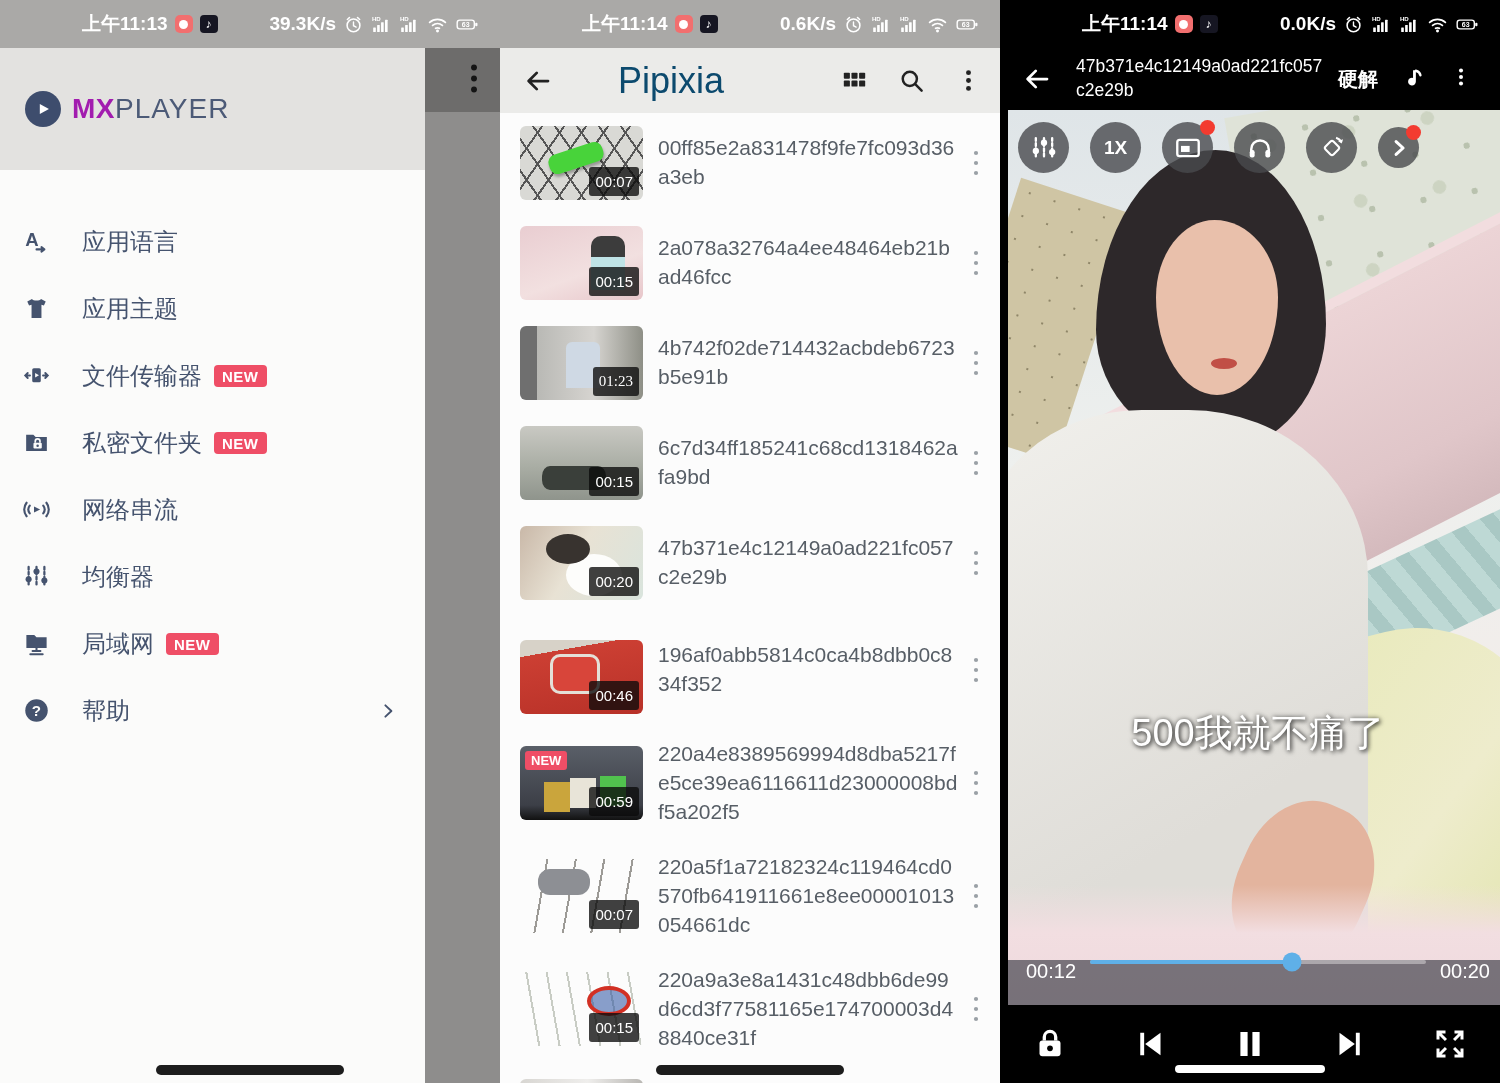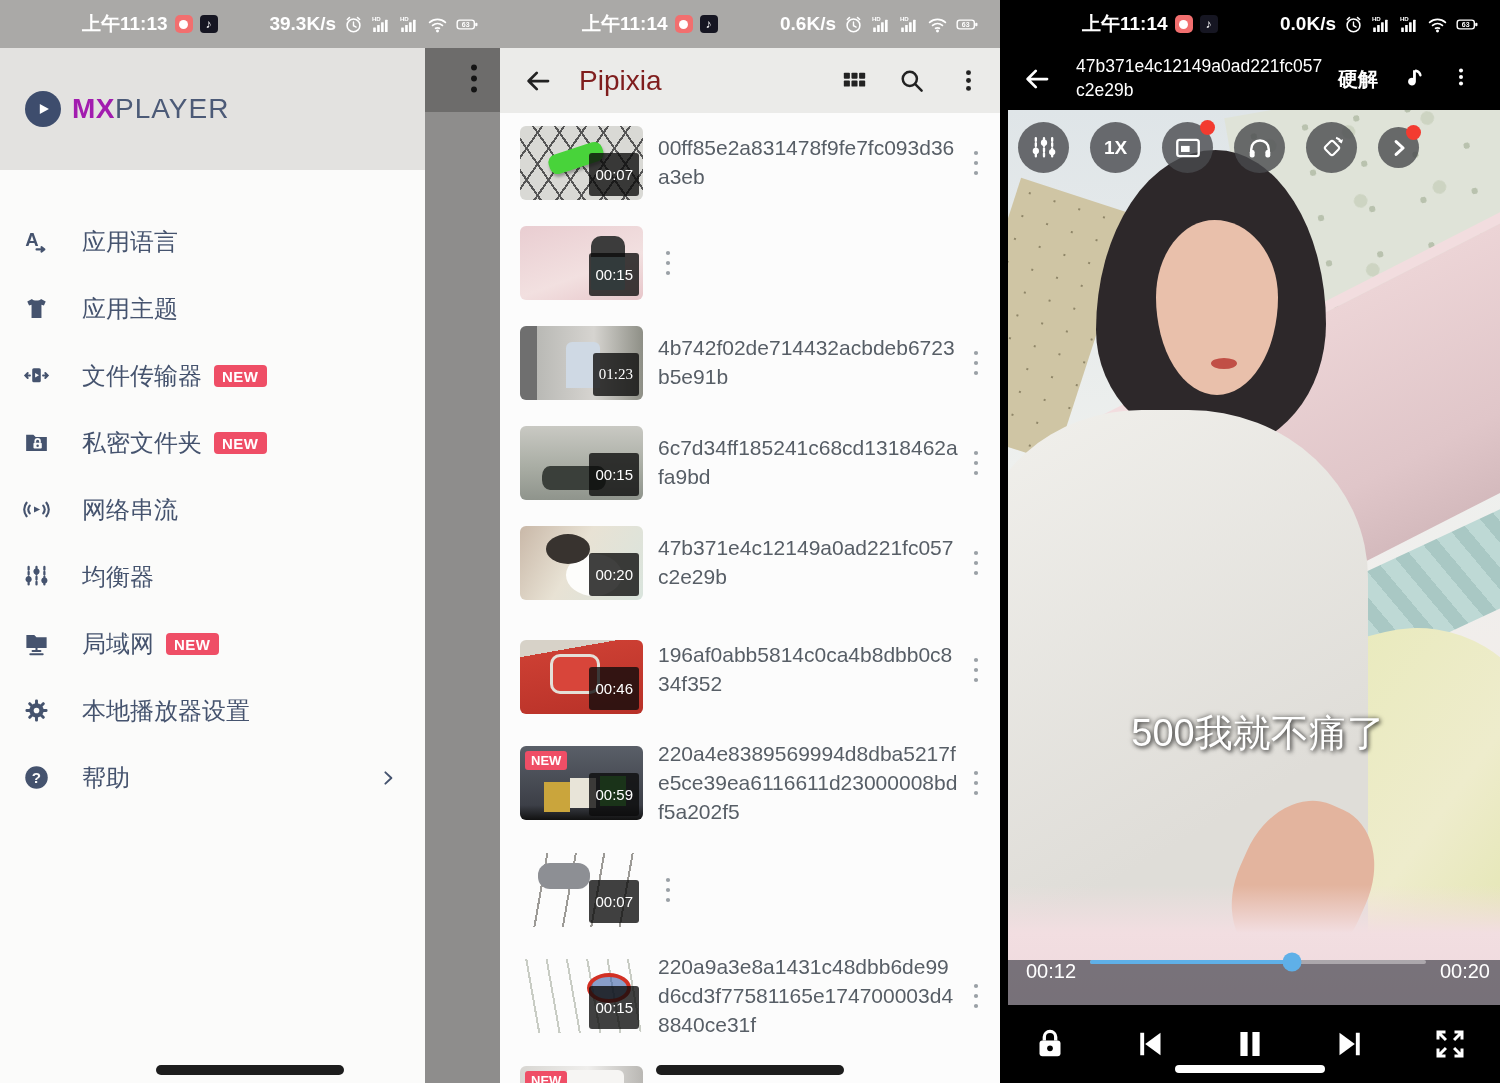--- a/index.html
+++ b/index.html
@@ -42,29 +42,29 @@
 
   
   .scrim-col { position:absolute; top:48px; left:425px; width:75px; height:1035px; background:#8e8d8c; }
   .scrim-toolbar { position:absolute; top:0; left:0; width:75px; height:64px; background:#6d6c6b; }
   .scrim-dots { position:absolute; top:14px; left:38px; width:22px; height:36px; }
 
   
   .appbar { position:absolute; top:48px; left:0; width:500px; height:65px; background:#ebebe9;
     display:flex; align-items:center; z-index:20; }
   .appbar .back { width:30px; height:30px; margin:0 26px 0 23px; }
-  .appbar-title { font-size:28px; color:#7f1d1d; flex:1; }
+  .appbar-title { font-size:36px; color:#0c4a6e; flex:1;margin-left:39px; }
   .appbar-actions { display:flex; align-items:center; gap:30px; margin-right:18px; }
   .ab-ic { width:27px; height:27px; }
   .file-list { position:absolute; top:113px; left:0; width:500px; height:970px; overflow:hidden; }
   .file-row { display:flex; align-items:center; padding:13px 14px 13px 20px; cursor:pointer; }
   .thumb { position:relative; width:123px; height:74px; border-radius:6px; overflow:hidden;
     flex:0 0 123px; margin-right:15px; background:#ccc; }
   .dur { position:absolute; right:4px; bottom:4px; background:rgba(10,10,10,.78); color:#fff;
-    font-size:15px; padding:13px 6px; border-radius:3px; }
+    font-size:15px; padding:6px 6px; border-radius:3px; }
   .thumb .tbadge { position:absolute; left:5px; top:5px; background:#ef4e66; color:#fff;
     font-size:13px; font-weight:bold; border-radius:3px; padding:2px 6px; }
   .fname { flex:1; font-size:21px; color:#575e66; line-height:1.38; word-break:break-all; padding-right:6px; }
   .row-dots { width:20px; height:30px; flex:0 0 20px; }
 
   
   .t1 { background:#d9d9d5;
     background-image:repeating-linear-gradient(55deg,transparent 0 16px,#555 16px 18px),
                      repeating-linear-gradient(-55deg,transparent 0 16px,#555 16px 18px); }
   .t1 .shape { position:absolute; left:28px; top:22px; width:56px; height:20px; border-radius:8px;
@@ -328,35 +328,20 @@
               <path d="M3 4.5h7l2 2h9V16H3z" fill="#45536e"></path>
               <path d="M12 16v2.6M6.5 21.5h11M8.5 18.6h7" stroke="#45536e" stroke-width="1.8" stroke-linecap="round" fill="none"></path>
             </svg>
           </span>
           <span class="di-label">局域网</span>
           <span class="badge-new">NEW</span>
         </div>
         <div class="drawer-item">
           <span class="di-icon">
             <svg viewBox="0 0 24 24">
-              <g fill="#45536e">
-                <rect x="10.7" y="2.2" width="2.6" height="19.6" rx="1" transform="rotate(0 12 12)"></rect>
-                <rect x="10.7" y="2.2" width="2.6" height="19.6" rx="1" transform="rotate(45 12 12)"></rect>
-                <rect x="10.7" y="2.2" width="2.6" height="19.6" rx="1" transform="rotate(90 12 12)"></rect>
-                <rect x="10.7" y="2.2" width="2.6" height="19.6" rx="1" transform="rotate(135 12 12)"></rect>
-                <circle cx="12" cy="12" r="6.4"></circle>
-              </g>
-              <circle cx="12" cy="12" r="2.5" fill="#fbfbfa"></circle>
-            </svg>
-          </span>
-          <span class="di-label">本地播放器设置</span>
-        </div>
-        <div class="drawer-item">
-          <span class="di-icon">
-            <svg viewBox="0 0 24 24">
               <circle cx="12" cy="12" r="10" fill="#45536e"></circle>
               <text x="12" y="17" text-anchor="middle" font-size="13.5" font-weight="bold" font-family="Liberation Sans,sans-serif" fill="#fbfbfa">?</text>
             </svg>
           </span>
           <span class="di-label">帮助</span>
           <span class="di-chevron">
             <svg viewBox="0 0 24 24">
               <path d="M8.5 4.5l8 7.5-8 7.5" fill="none" stroke="#45536e" stroke-width="2.6" stroke-linecap="round" stroke-linejoin="round"></path>
             </svg>
           </span>
@@ -478,20 +463,21 @@
               <circle cx="10" cy="25" r="2.1"></circle>
             </g>
           </svg>
         </span>
       </div>
       <div class="file-row">
         <div class="thumb t2">
           <div class="shape"></div>
           <span class="dur">00:15</span>
         </div>
+        <div class="fname">2a078a32764a4ee48464eb21bad46fcc</div>
         <span class="row-dots">
           <svg viewBox="0 0 20 30">
             <g fill="#9aa0a6">
               <circle cx="10" cy="5" r="2.1"></circle>
               <circle cx="10" cy="15" r="2.1"></circle>
               <circle cx="10" cy="25" r="2.1"></circle>
             </g>
           </svg>
         </span>
       </div>
@@ -574,20 +560,21 @@
               <circle cx="10" cy="25" r="2.1"></circle>
             </g>
           </svg>
         </span>
       </div>
       <div class="file-row">
         <div class="thumb t8">
           <div class="shape"></div>
           <span class="dur">00:07</span>
         </div>
+        <div class="fname">220a5f1a72182324c119464cd0570fb641911661e8ee00001013054661dc</div>
         <span class="row-dots">
           <svg viewBox="0 0 20 30">
             <g fill="#9aa0a6">
               <circle cx="10" cy="5" r="2.1"></circle>
               <circle cx="10" cy="15" r="2.1"></circle>
               <circle cx="10" cy="25" r="2.1"></circle>
             </g>
           </svg>
         </span>
       </div>

